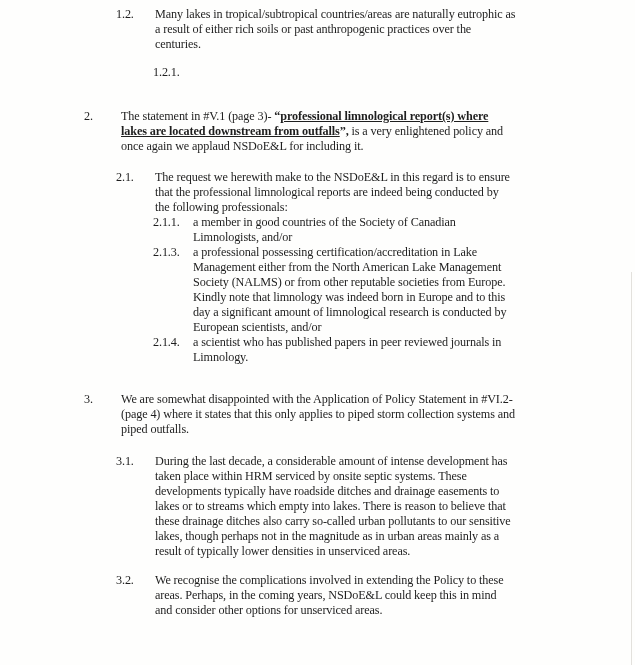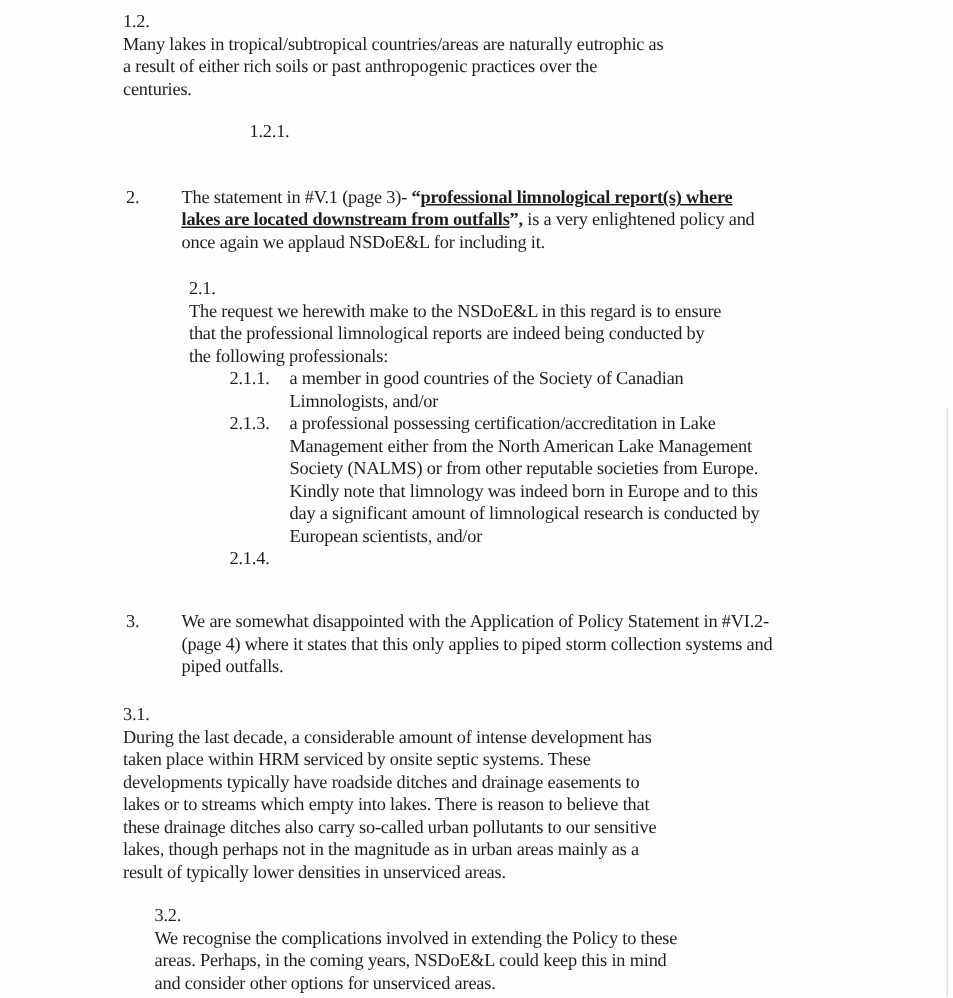--- a/index.html
+++ b/index.html
@@ -29,31 +29,31 @@
   .item .num {
     flex: none;
   }
   .item .txt {
     flex: 1 1 auto;
     white-space: pre-line;
   }
   
   .l1 { padding-left: 84px; }
   .l1 .num { width: 37px; }
-  .l2 { padding-left: 82px; flex-direction: column; }
+  .l2 { padding-left: 116px; }
   .l2 .num { width: 39px; }
   .l3 { padding-left: 153px; }
   .l3 .num { width: 40px; }
   
-  .mt-13 { margin-top: 13px; text-align: right; }
+  .mt-13 { margin-top: 13px; }
   .mt-29 { margin-top: 29px; }
-  .mt-16 { margin-top: 16px; margin-left: 44px; }
+  .mt-16 { margin-top: 16px; }
   .mt-27 { margin-top: 27px; }
   .mt-17 { margin-top: 17px; justify-content: flex-end; }
-  .mt-14 { margin-top: 14px; margin-left: 21px; }
+  .mt-14 { margin-top: 14px; }
   .seg-bold { font-weight: bold; }
   .seg-bold-underline { font-weight: bold; text-decoration: underline; }
   .scan-line {
     position: absolute;
     top: 272px;
     bottom: 0;
     right: 3px;
     width: 1px;
     background: #e3e1dd;
   }
@@ -101,20 +101,22 @@
       <span class="txt">a professional possessing certification/accreditation in Lake
 Management either from the North American Lake Management
 Society (NALMS) or from other reputable societies from Europe.
 Kindly note that limnology was indeed born in Europe and to this
 day a significant amount of limnological research is conducted by
 European scientists, and/or</span>
     </div>
 
     <div class="item l3">
       <span class="num">2.1.4.</span>
+      <span class="txt">a scientist who has published papers in peer reviewed journals in
+Limnology.</span>
     </div>
 
     <div class="item l1 mt-27">
       <span class="num">3.</span>
       <span class="txt">We are somewhat disappointed with the Application of Policy Statement in #VI.2-
 (page 4) where it states that this only applies to piped storm collection systems and
 piped outfalls.</span>
     </div>
 
     <div class="item l2 mt-17">

